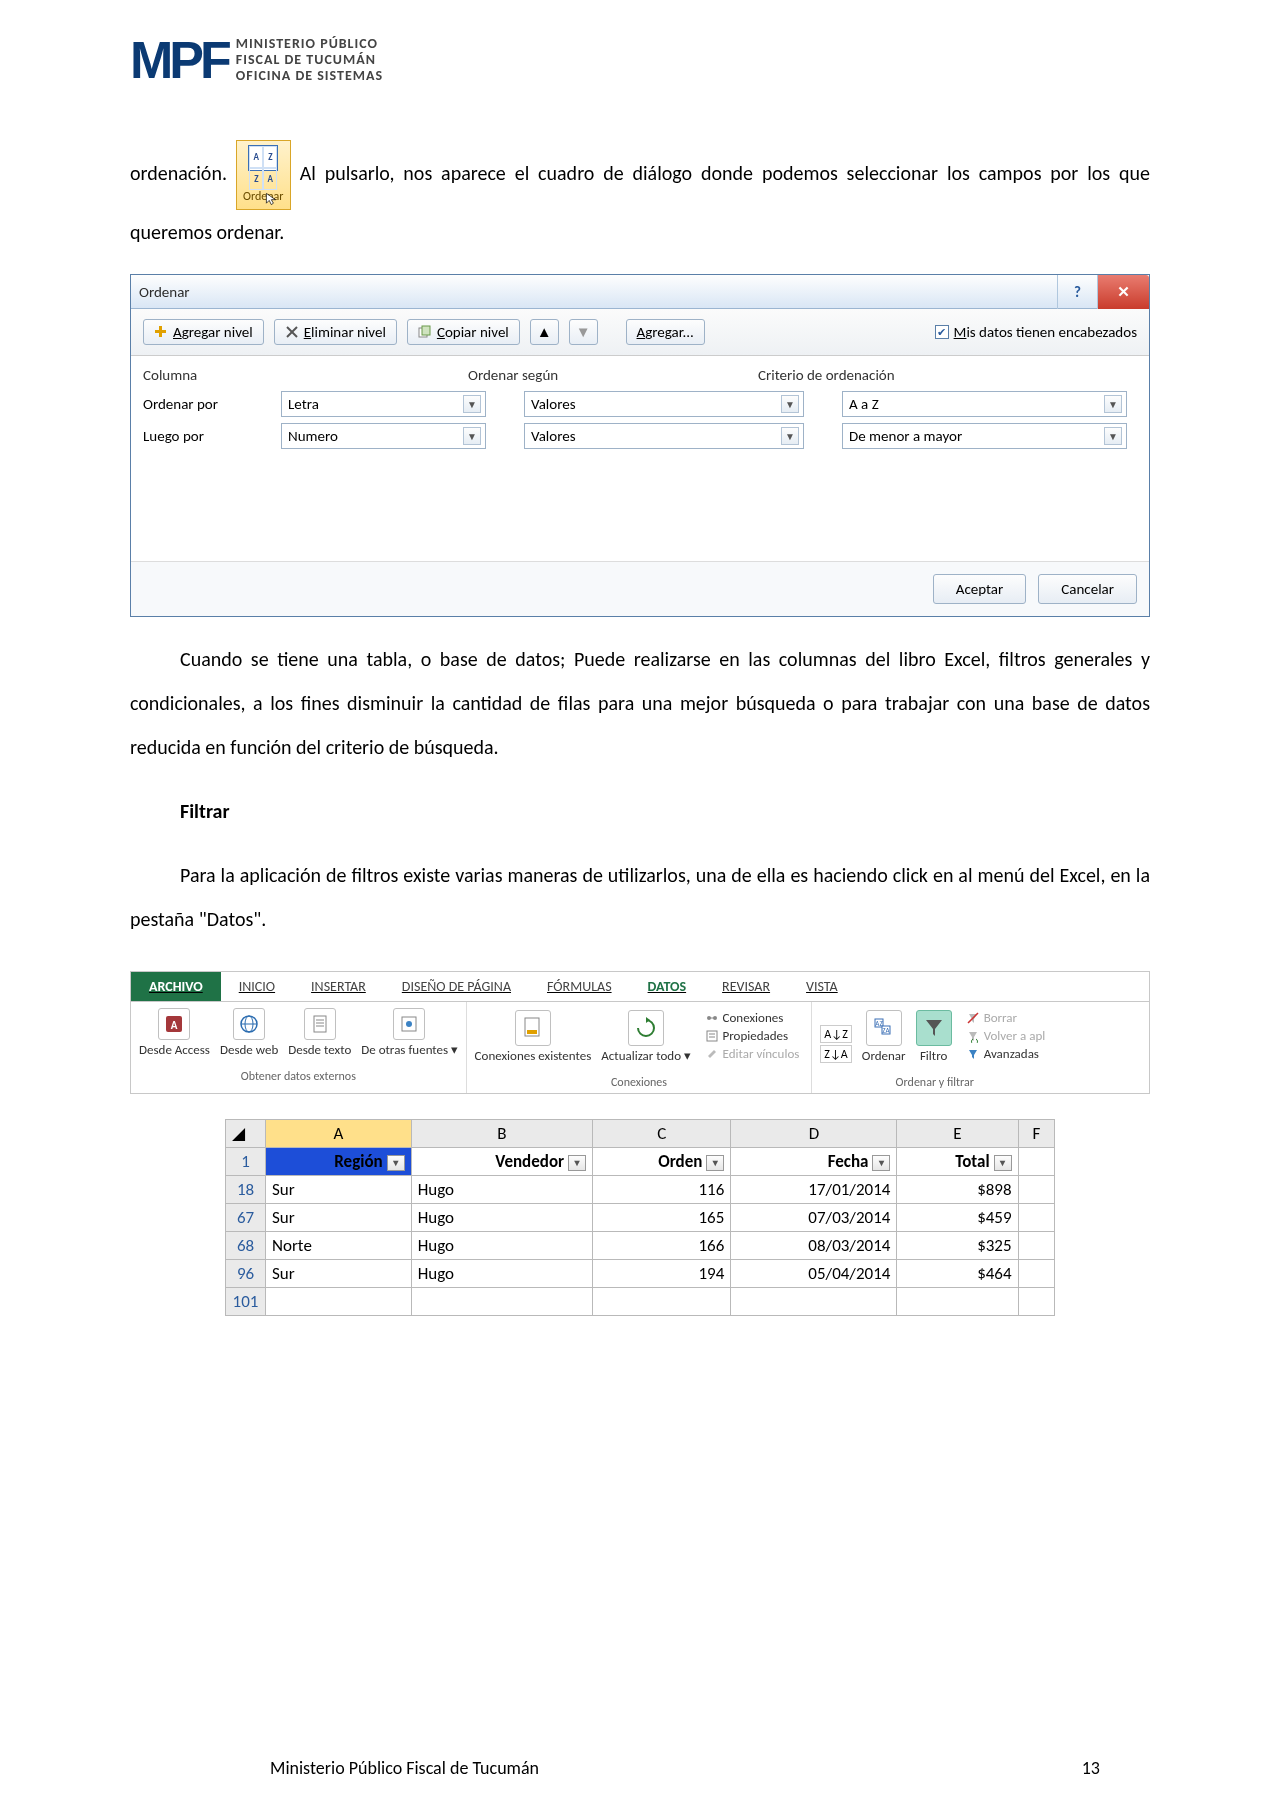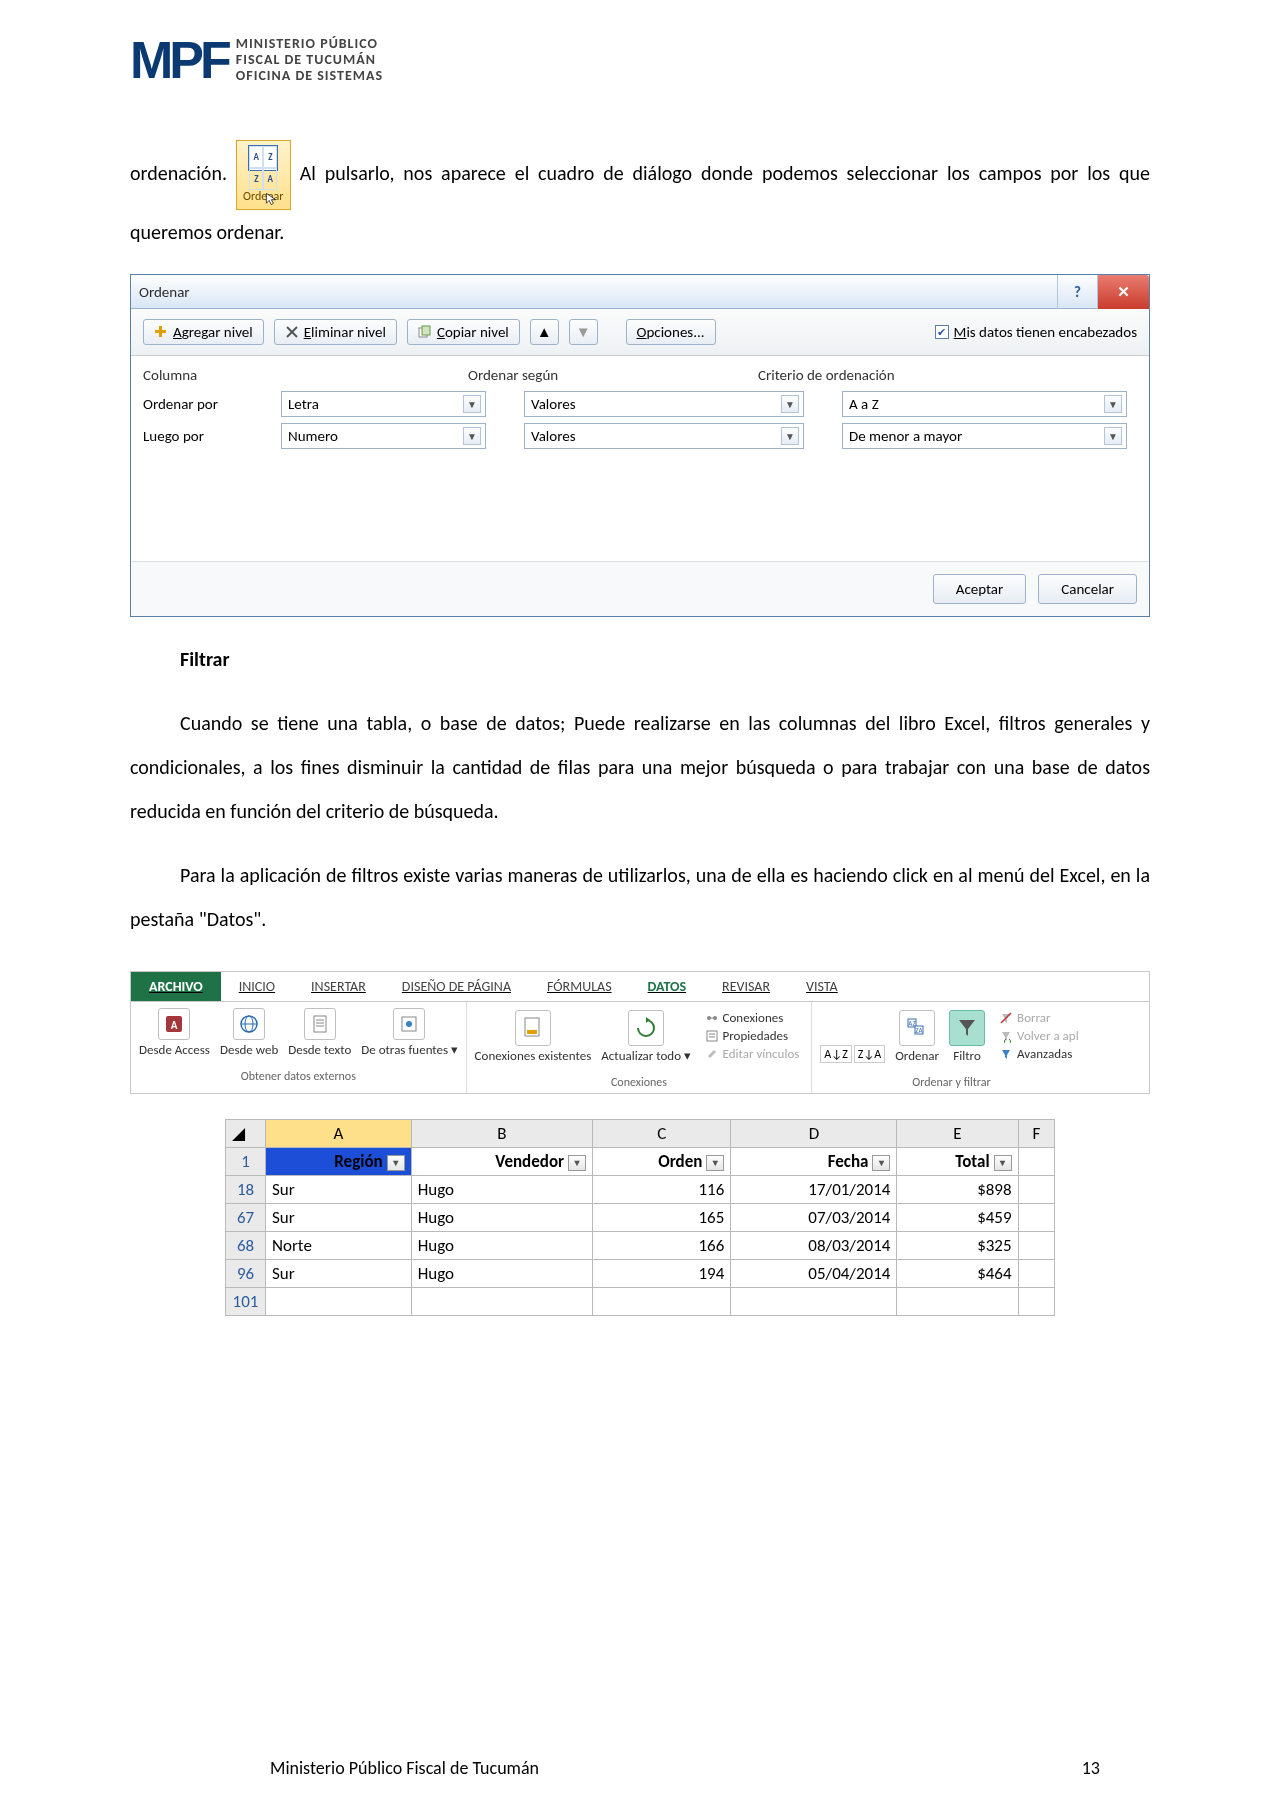--- a/index.html
+++ b/index.html
@@ -196,21 +196,21 @@
         <svg width="14" height="14">
             <rect x="1" y="3" width="8" height="9" fill="#fff" stroke="#888"></rect>
             <rect x="4" y="1" width="8" height="9" fill="#cfe3bf" stroke="#6a9a4a"></rect>
           </svg>
         <span class="underline-first">Copiar nivel</span>
       </div>
       <div class="dbtn small">▲</div>
       <div class="dbtn small disabled">▼</div>
       <div class="toolbar-spacer"></div>
       <div class="dbtn">
-          <span class="underline-first">Opciones...</span>
+          <span class="underline-first">Agregar...</span>
         </div>
       <div class="chk">
         <span class="chkbox">✔</span>
         <span class="underline-first">Mis datos tienen encabezados</span>
       </div>
     </div>
     <div class="dialog-body" style="height:260px;">
       <div class="sort-head-row">
         <div>Columna</div>
         <div></div>
@@ -247,22 +247,22 @@
             <span class="caret">▼</span>
           </div>
       </div>
       <div class="dialog-footer">
         <div class="footer-btn">Aceptar</div>
         <div class="footer-btn">Cancelar</div>
       </div>
     </div>
   </div>
 
+  <p class="para indent">Cuando se tiene una tabla, o base de datos; Puede realizarse en las columnas del libro Excel, filtros generales y condicionales, a los fines disminuir la cantidad de filas para una mejor búsqueda o para trabajar con una base de datos reducida en función del criterio de búsqueda.</p>
   <p class="para bold indent">Filtrar</p>
-  <p class="para indent">Cuando se tiene una tabla, o base de datos; Puede realizarse en las columnas del libro Excel, filtros generales y condicionales, a los fines disminuir la cantidad de filas para una mejor búsqueda o para trabajar con una base de datos reducida en función del criterio de búsqueda.</p>
   <p class="para indent">Para la aplicación de filtros existe varias maneras de utilizarlos, una de ella es haciendo click en al menú del Excel, en la pestaña "Datos".</p>
 
   <div class="ribbon">
     <div class="ribbon-tabs">
       <div class="rtab file">ARCHIVO</div>
       <div class="rtab">INICIO</div>
       <div class="rtab">INSERTAR</div>
       <div class="rtab">DISEÑO DE PÁGINA</div>
       <div class="rtab">FÓRMULAS</div>
       <div class="rtab active">DATOS</div>
@@ -359,21 +359,21 @@
                 </svg>
                 <span>Editar vínculos</span>
               </span>
           </div>
         </div>
         <div class="rgroup-label">Conexiones</div>
       </div>
 
       <div class="rgroup" style="border-right:none;">
         <div class="rgroup-row">
-          <div style="display:flex;gap:2px;">
+          <div style="display:flex;flex-direction:column;gap:2px;">
             <span style="font-size:12px;border:1px solid #ccc;padding:1px 3px;">A↓Z</span>
             <span style="font-size:12px;border:1px solid #ccc;padding:1px 3px;">Z↓A</span>
           </div>
           <div class="ricon big">
             <span class="icnbox">
                 <svg width="24" height="24">
                   <rect x="3" y="3" width="8" height="8" fill="#fff" stroke="#3b6fb5"></rect>
                   <text x="7" y="10" text-anchor="middle" font-size="7" fill="#3b6fb5">AZ</text>
                   <rect x="10" y="10" width="8" height="8" fill="#fff" stroke="#3b6fb5"></rect>
                   <text x="14" y="17" text-anchor="middle" font-size="7" fill="#3b6fb5">ZA</text>

